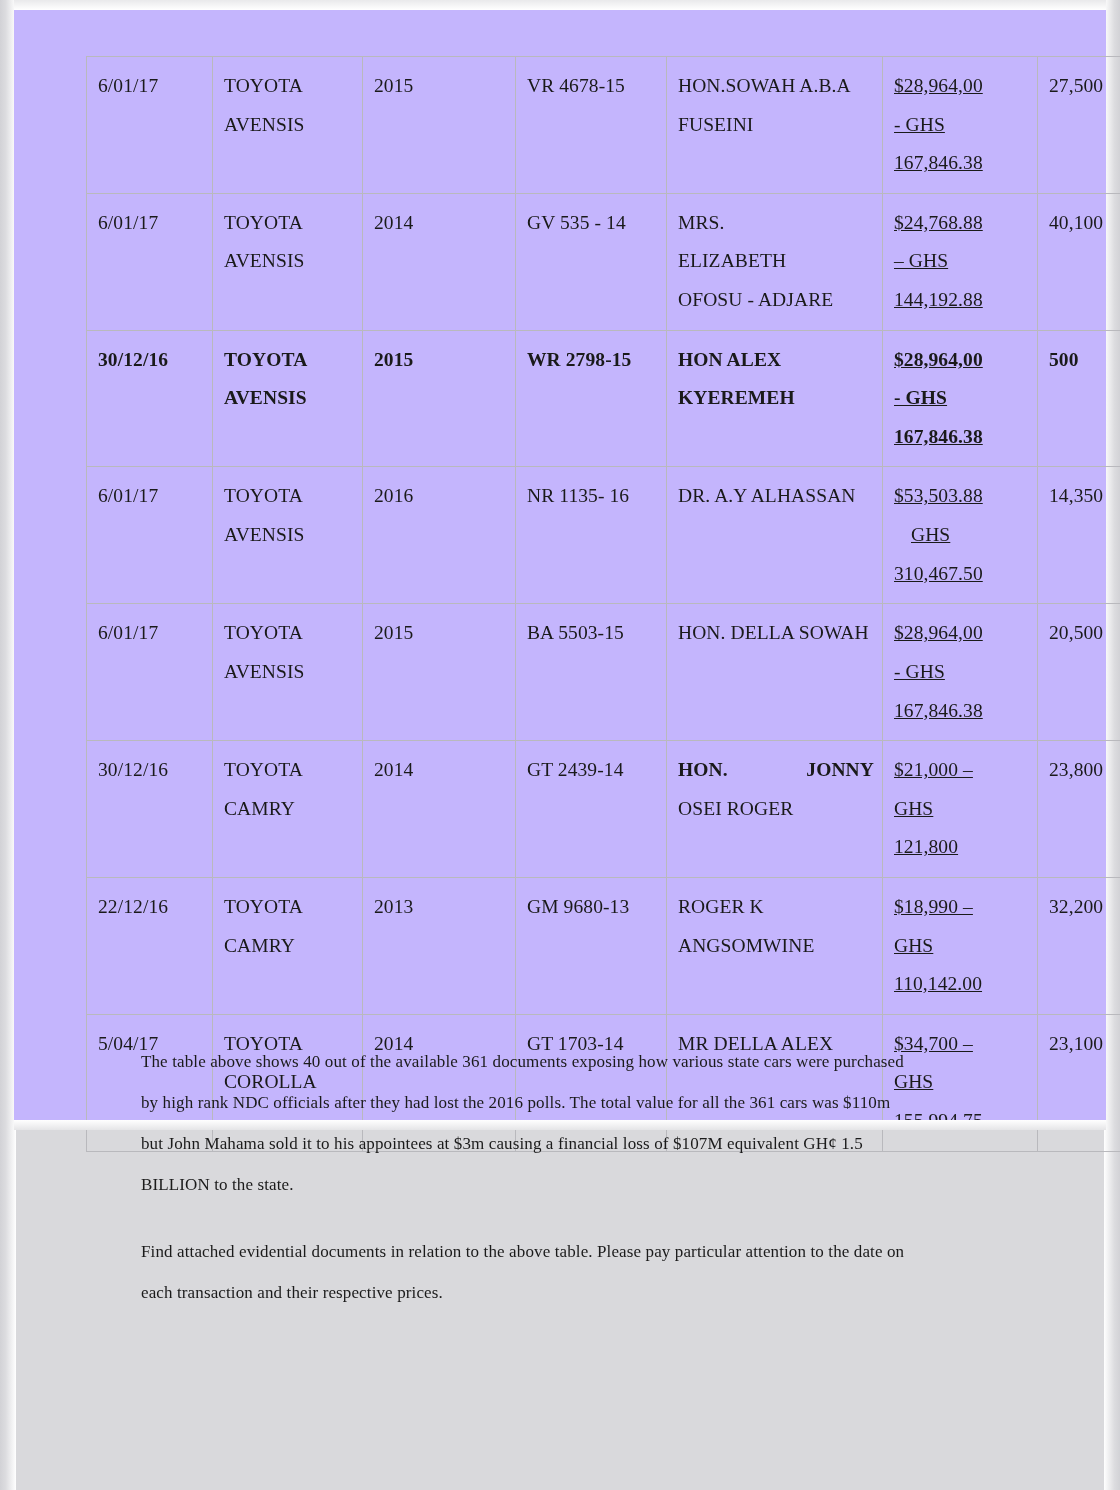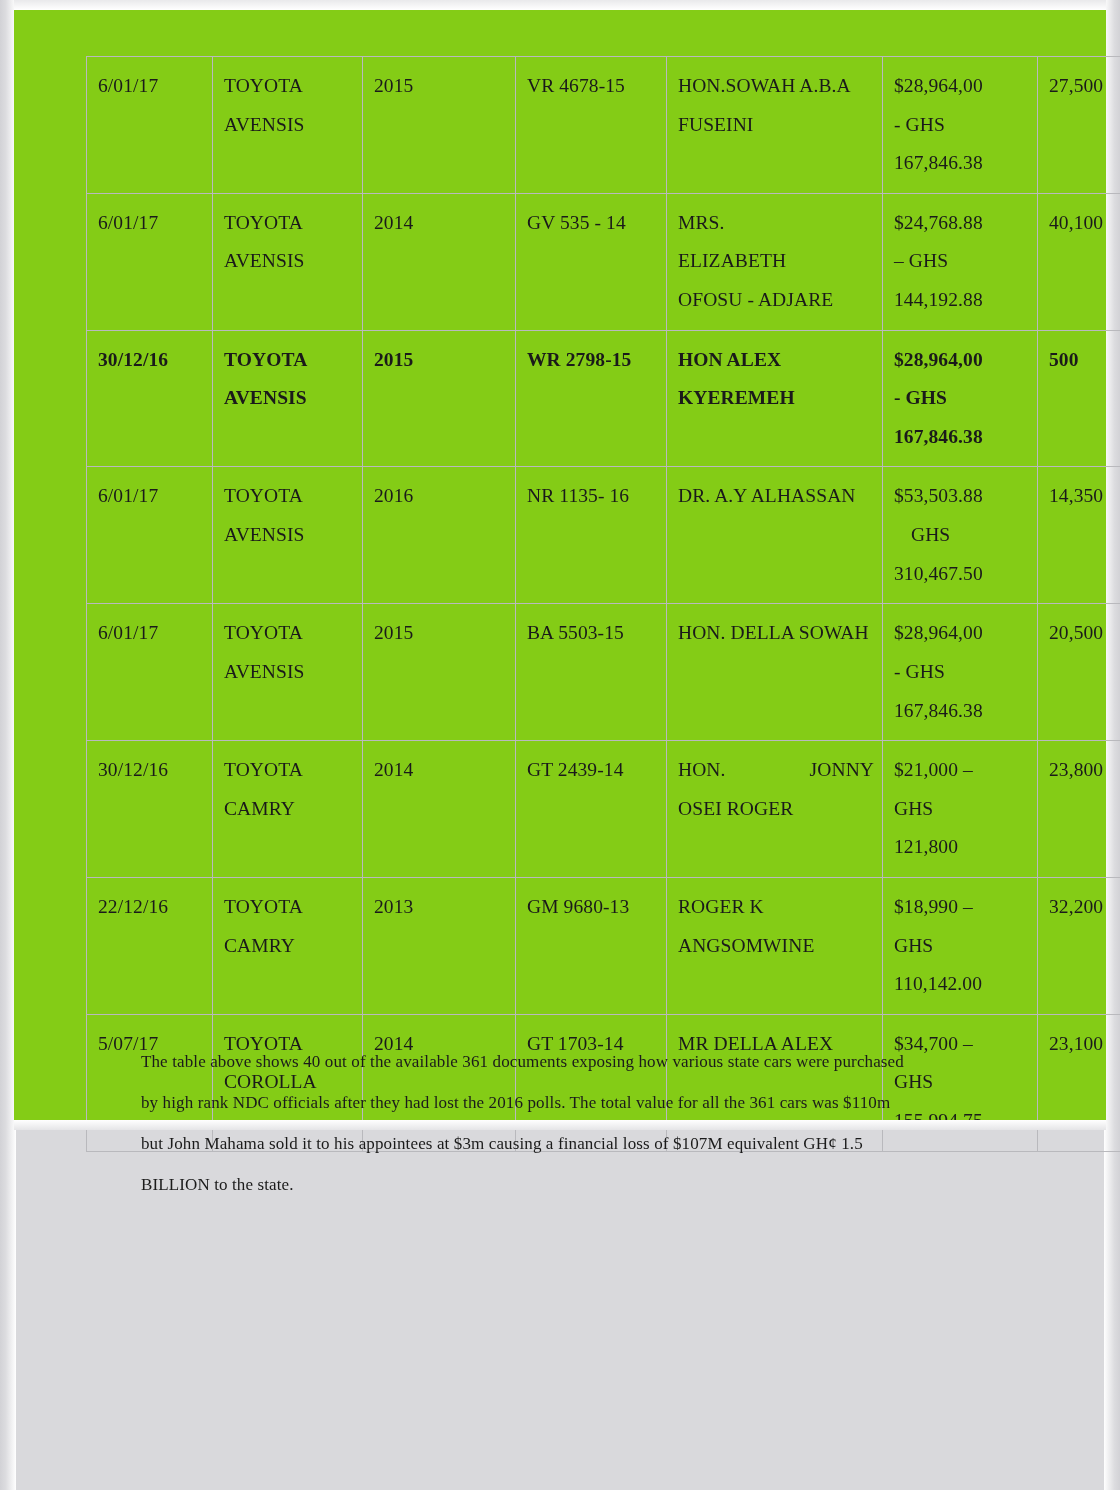--- a/index.html
+++ b/index.html
@@ -28,21 +28,21 @@
   .page-shadow-right {
     right: 0;
     background: linear-gradient(to left, #d2d2d6 0%, #dcdcdf 35%, #f2f2f3 75%, #ffffff 100%);
   }
   .page {
     position: absolute;
     left: 14px;
     top: 0;
     width: 1092px;
     height: 1130px;
-    background: #84cc16;
+    background: #c4b5fd;
   }
   .page-top-edge {
     position: absolute;
     left: 0; top: 0;
     width: 1092px; height: 10px;
     background: linear-gradient(to bottom, #e9e9eb 0%, #ffffff 100%);
   }
   .page-bottom-edge {
     position: absolute;
     left: 0; bottom: 0;
@@ -70,30 +70,31 @@
     line-height: 1.98;
     color: #1a1a1a;
     letter-spacing: 0.1px;
     word-wrap: break-word;
   }
   td.c-date   { width: 106px; }
   td.c-model  { width: 130px; margin-top: 29px; }
   td.c-year   { width: 133px; }
   td.c-plate  { width: 131px; font-family: Liberation Serif, serif; }
   td.c-owner  { width: 196px; }
-  td.c-price  { width: 135px; }
+  td.c-price  { width: 135px; text-decoration: underline; }
   td.c-last   { width: 116px; border-right: 1px solid #b9b9bd; }
 
   tr.bold-row td {
     font-weight: bold;
   }
   .justify-line {
     display: block;
     text-align: justify;
     text-align-last: justify;
+    font-weight: bold;
   }
   .indent-line {
     display: block;
     padding-left: 17px;
   }
 
   
   .body-copy {
     position: absolute;
     left: 127px;
@@ -238,21 +239,21 @@
           </td>
           <td class="c-price">
             <span>$18,990 –</span><br>
             <span>GHS</span><br>
             <span>110,142.00</span>
           </td>
           <td class="c-last">32,200</td>
         </tr>
 
         <tr>
-          <td class="c-date">5/07/17</td>
+          <td class="c-date">5/04/17</td>
           <td class="c-model">TOYOTA COROLLA</td>
           <td class="c-year">2014</td>
           <td class="c-plate">GT 1703-14</td>
           <td class="c-owner">
             <span>MR DELLA</span>
             <span>ALEX</span>
           </td>
           <td class="c-price">
             <span>$34,700 –</span><br>
             <span>GHS</span><br>
@@ -260,16 +261,17 @@
           </td>
           <td class="c-last">23,100</td>
         </tr>
 
       </tbody>
     </table>
   </div>
 
   <div class="body-copy">
     <p>The table above shows 40 out of the available 361 documents exposing how various state cars were purchased by high rank NDC officials after they had lost the 2016 polls. The total value for all the 361 cars was $110m but John Mahama sold it to his appointees at $3m causing a financial loss of $107M equivalent GH¢ 1.5 BILLION to the state.</p>
+    <p>Find attached evidential documents in relation to the above table. Please pay particular attention to the date on each transaction and their respective prices.</p>
   </div>
 
   <div class="page-bottom-edge"></div>
 </div>
 
 </body></html>

